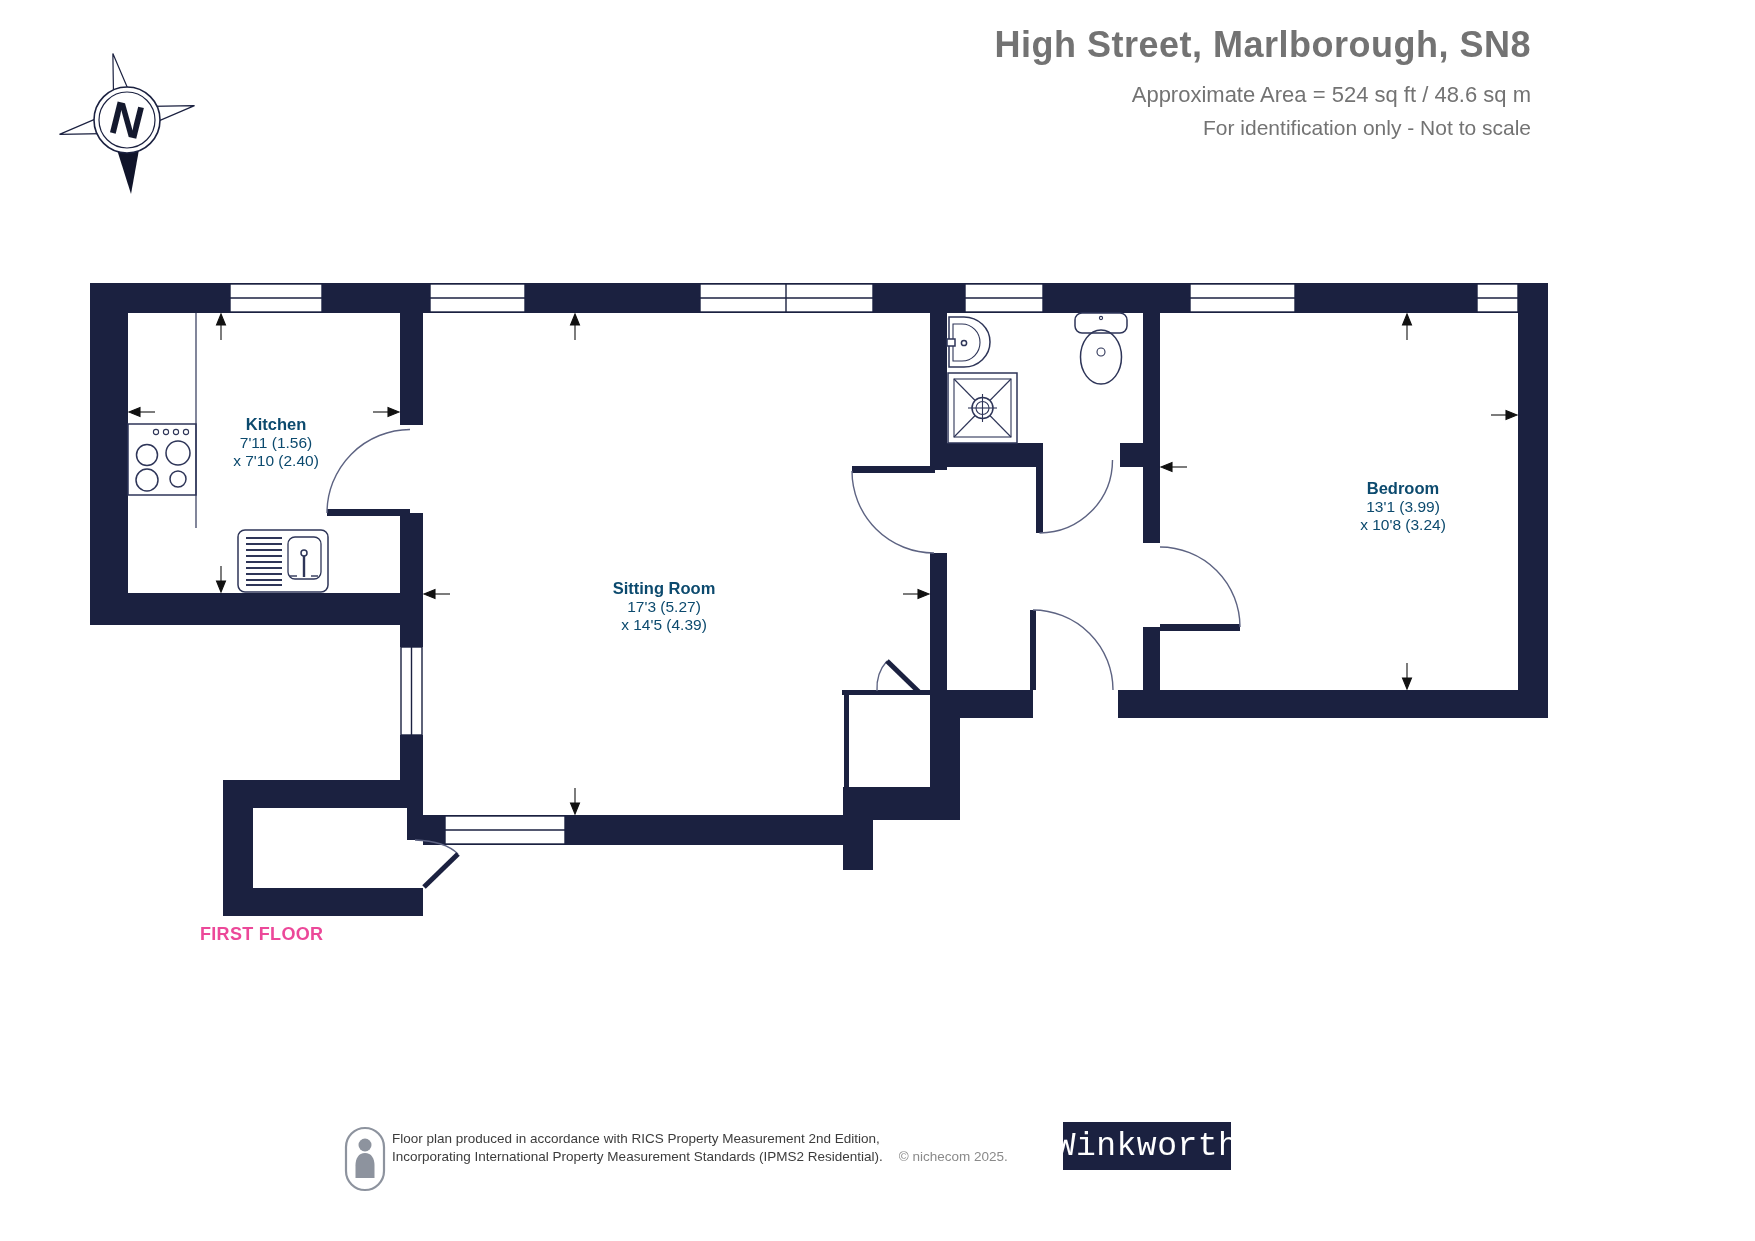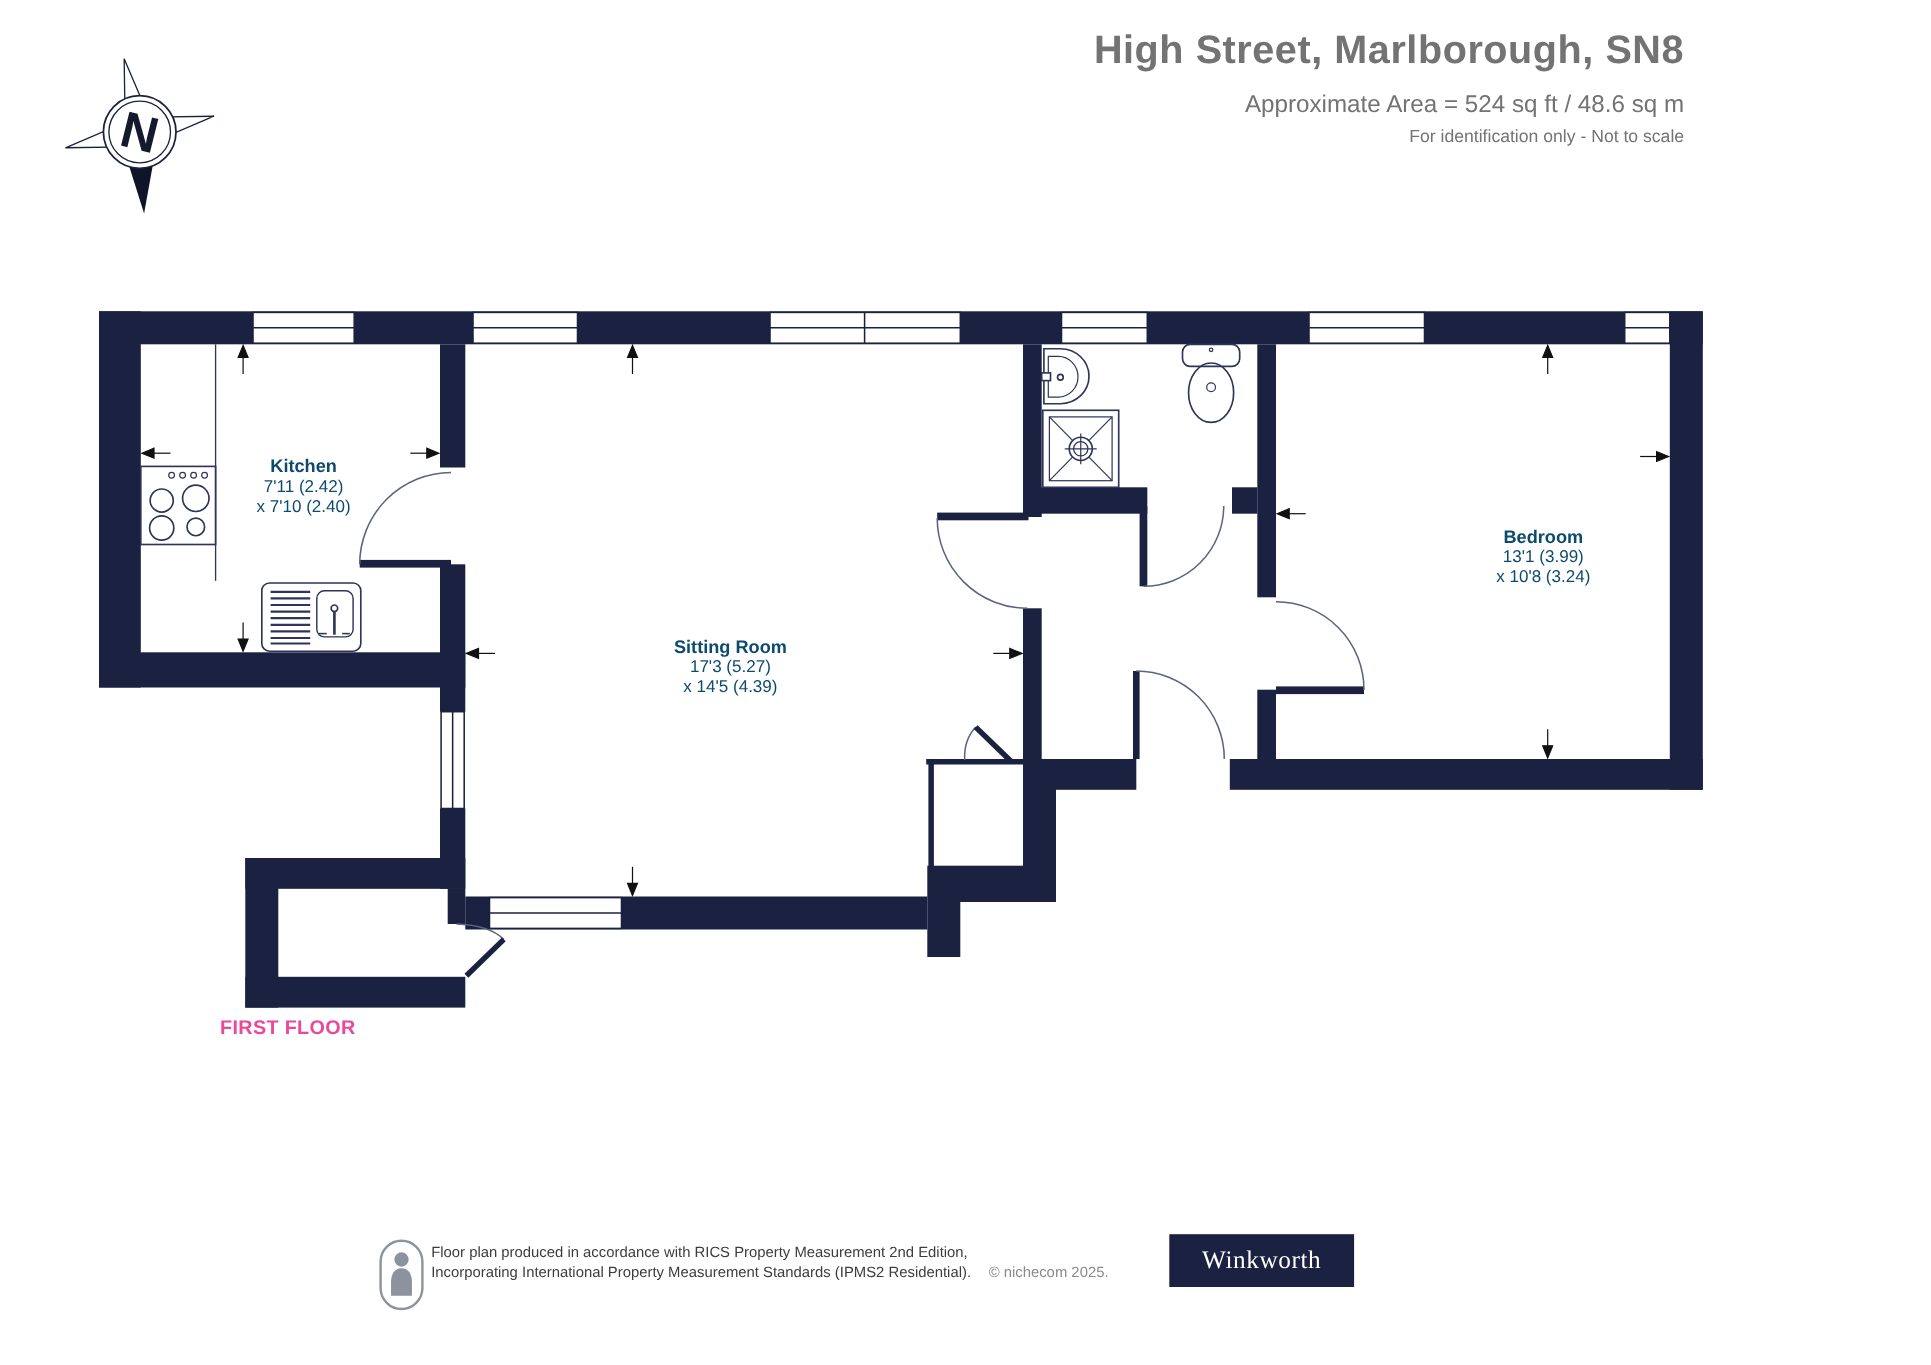--- a/index.html
+++ b/index.html
@@ -2,34 +2,34 @@
 <html><head>
 <meta charset="utf-8">
 <style>
   html,body{margin:0;padding:0;background:#ffffff;}
   .page{position:relative;width:1755px;height:1241px;background:#fff;overflow:hidden;
         font-family:"Liberation Sans", sans-serif;}
   .plan-svg{position:absolute;left:0;top:0;width:1755px;height:1241px;}
   .title-block{position:absolute;top:24px;right:224px;text-align:right;color:#737373;}
   .title-block .t1{font-size:36px;font-weight:bold;letter-spacing:0.5px;}
   .title-block .t2{font-size:22px;margin-top:16px;}
-  .title-block .t3{font-size:16px;margin-top:8px;}
+  .title-block .t3{font-size:21px;margin-top:8px;}
   .room-label{position:absolute;transform:translate(-50%,-50%);text-align:center;
               color:#0c4a6e;font-size:15.5px;line-height:18.5px;white-space:nowrap;}
   .room-label .rname{font-weight:bold;font-size:16.5px;}
   .floor-label{position:absolute;left:200px;top:924px;font-size:18px;font-weight:bold;
                color:#ec4899;letter-spacing:0.3px;}
   .footer{position:absolute;left:344px;top:1122px;width:900px;}
   .footer-icon{position:absolute;left:0;top:4px;}
   .footer-text{position:absolute;left:48px;top:8px;font-size:13.5px;line-height:18px;color:#3c3c3c;}
   .footer-text .copy{color:#8a8a8a;margin-left:16px;}
   .footer-text .ref{margin-left:22px;}
   .logo-box{position:absolute;left:1063px;top:1122px;width:168px;height:48px;background:#1b2140;
             display:flex;align-items:center;justify-content:center;}
-  .logo-box span{color:#ffffff;font-family:Liberation Serif, serif;font-size:23px;letter-spacing:0.5px;}
+  .logo-box span{color:#ffffff;font-family:Liberation Mono, monospace;font-size:33px;letter-spacing:0.5px;}
 </style>
 </head>
 <body>
 
 <div class="page">
 
   <svg class="plan-svg" viewBox="0 0 1755 1241" xmlns="http://www.w3.org/2000/svg">
 
     <g fill="#1b2140" stroke="none">
 
@@ -254,21 +254,21 @@
   </svg>
 
   <div class="title-block">
     <div class="t1">High Street, Marlborough, SN8</div>
     <div class="t2">Approximate Area = 524 sq ft / 48.6 sq m</div>
     <div class="t3">For identification only - Not to scale</div>
   </div>
 
   <div class="room-label" style="left:276px;top:443px;">
     <div class="rname">Kitchen</div>
-    <div>7'11 (2.42)</div>
+    <div>7'11 (1.56)</div>
     <div>x 7'10 (2.40)</div>
   </div>
   <div class="room-label" style="left:664px;top:607px;">
     <div class="rname">Sitting Room</div>
     <div>17'3 (5.27)</div>
     <div>x 14'5 (4.39)</div>
   </div>
   <div class="room-label" style="left:1403px;top:507px;">
     <div class="rname">Bedroom</div>
     <div>13'1 (3.99)</div>

